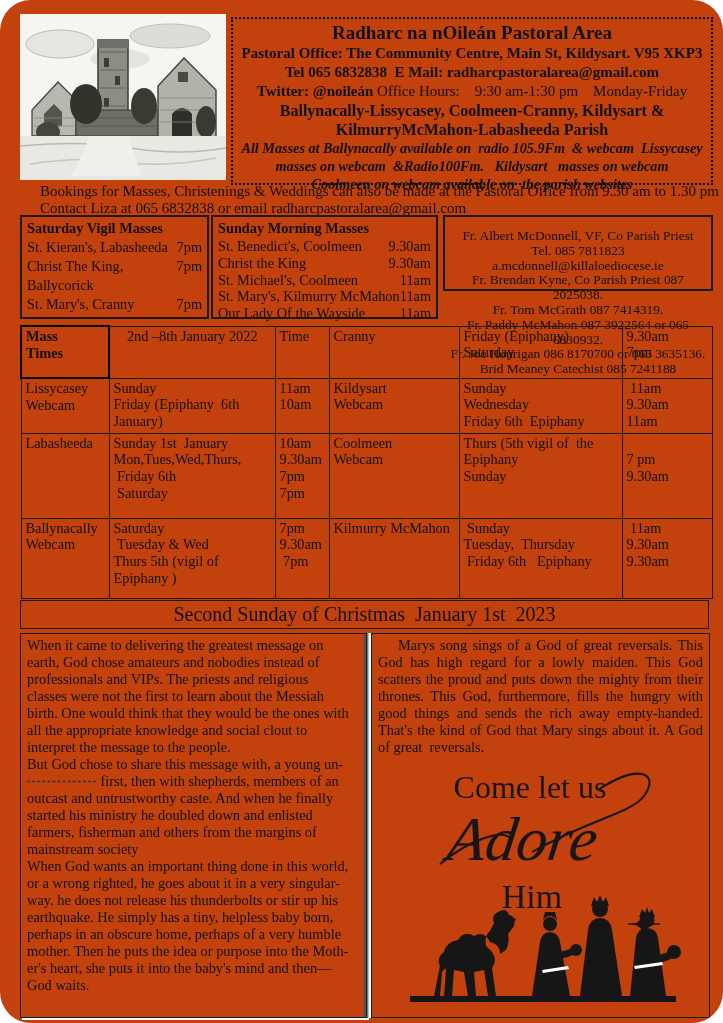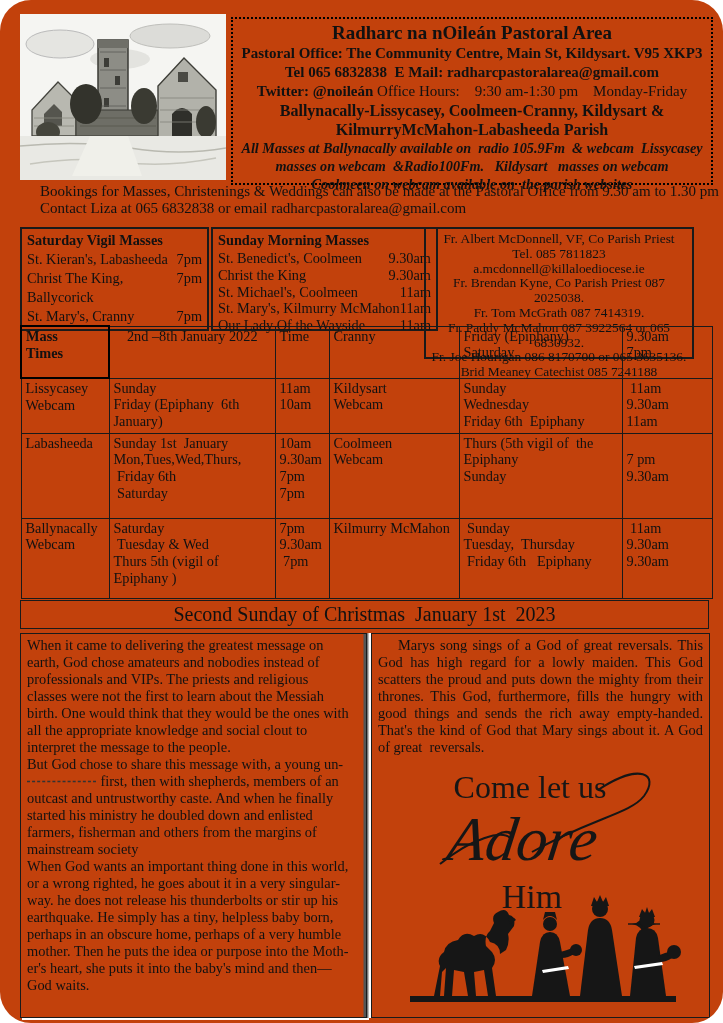--- a/index.html
+++ b/index.html
@@ -12,24 +12,24 @@
           text-align:center;padding:3px 4px;}
   .h-title{font-size:19px;font-weight:bold;line-height:22px;}
   .h-line{font-size:15px;font-weight:bold;line-height:19px;}
   .h-tw{font-size:15px;line-height:19px;}
   .h-tw b{font-weight:bold;}
   .h-parish{font-size:16px;font-weight:bold;line-height:19px;}
   .h-note{font-size:14.2px;font-weight:bold;font-style:italic;line-height:18px;}
   
   #bookings{position:absolute;left:40px;top:183px;width:690px;font-size:15px;line-height:16.5px;}
   
-  .infobox{position:absolute;top:215px;border:2px solid #1a1a1a;padding:2px 5px;font-size:14.3px;box-sizing:border-box;margin-top:12px;}
+  .infobox{position:absolute;top:215px;border:2px solid #1a1a1a;padding:2px 5px;font-size:14.3px;box-sizing:border-box;}
   #vigilbox{left:20px;width:189px;height:104px;}
   #sundaybox{left:211px;width:227px;height:104px;}
-  #priestbox{left:424px;width:270px;height:132px;text-align:center;font-size:13.4px;line-height:14.8px;padding-top:3px;}
+  #priestbox{left:443px;width:270px;height:76px;text-align:center;font-size:13.4px;line-height:14.8px;padding-top:12px;}
   .boxtitle{font-weight:bold;line-height:19px;}
   .mrow{display:flex;justify-content:space-between;line-height:19px;}
   #sundaybox .mrow{line-height:16.8px;}
   
   #masstable{position:absolute;left:20px;top:325px;border-collapse:collapse;table-layout:fixed;width:691px;}
   #masstable td{border:1.6px solid #1a1a1a;vertical-align:top;padding:1px 4px;font-size:14.3px;line-height:16.8px;}
   #masstable td.bold{font-weight:bold;border:2.5px solid #000;}
   
   #banner{position:absolute;left:20px;top:600px;width:689px;height:29px;border:1.5px solid #1a1a1a;
           box-sizing:border-box;text-align:center;font-size:20px;font-weight:normal;line-height:27px;}

